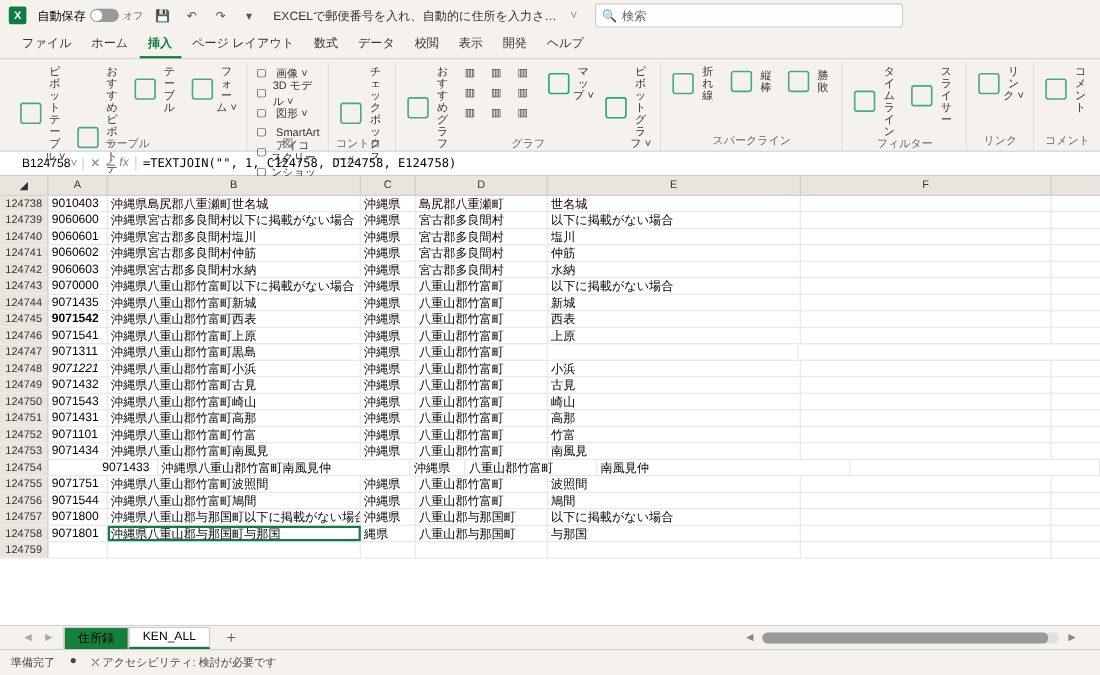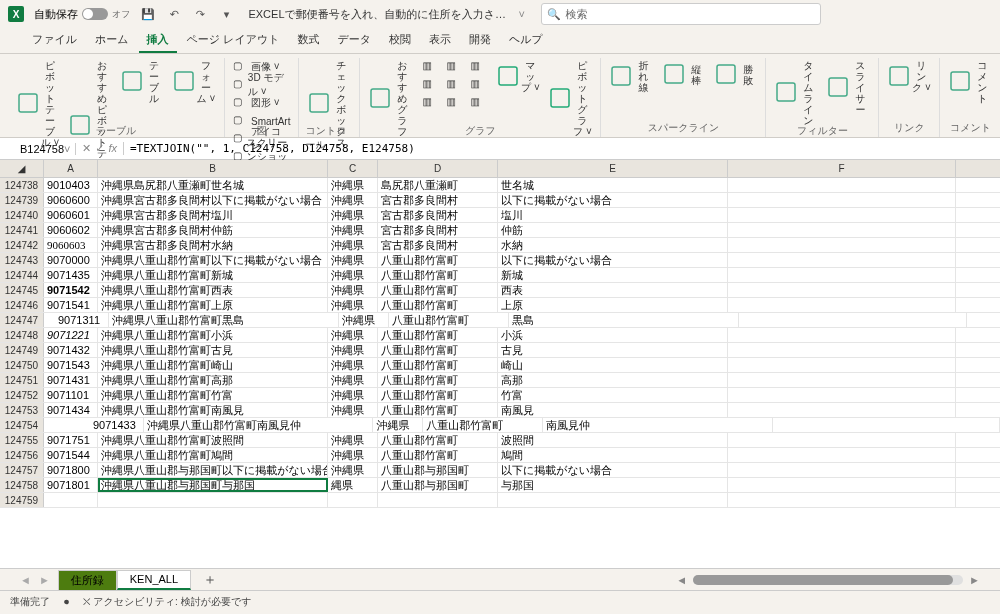--- a/index.html
+++ b/index.html
@@ -9,21 +9,21 @@
     .titlebar { display: flex; align-items: center; height: 28px; padding: 0 8px; gap: 10px; }
     .titlebar .app-icon { width: 16px; height: 16px; background: #107c41; border-radius: 2px; display:flex; align-items:center; justify-content:center; color:#fff; font-weight:bold; font-size:10px;}
     .titlebar .autosave { display: flex; align-items: center; gap: 4px; }
     .toggle { width: 26px; height: 12px; background: #999; border-radius: 6px; position: relative; }
     .toggle::after { content:""; width:10px; height:10px; background:#fff; border-radius:50%; position:absolute; left:1px; top:1px;}
     .qat-icon { width: 16px; height: 16px; display:inline-flex; align-items:center; justify-content:center; color:#555;}
     .doc-title { color:#333; font-size:11px; margin-left:4px; white-space:nowrap; overflow:hidden; text-overflow:ellipsis; max-width:260px;}
     .search-box { margin-left:6px; width:280px; height:22px; background:#fff; border:1px solid #ccc; border-radius:3px; display:flex; align-items:center; padding:0 6px; gap:4px; color:#666;}
 
     
-    .tabs { display:flex; gap:2px; padding:0 24px; height:26px; border-bottom:1px solid #d0cdc8;}
+    .tabs { display:flex; gap:2px; padding:0 12px; height:26px; border-bottom:1px solid #d0cdc8;}
     .tab { padding:4px 8px; font-size:11px; color:#333; cursor:pointer; border-bottom:2px solid transparent;}
     .tab.active { border-bottom:2px solid #107c41; color:#107c41; font-weight:600;}
 
     
     .ribbon { display:flex; height:84px; border-bottom:1px solid #d0cdc8; padding:4px 8px 0 8px; gap:0; background:#f5f2ed;}
     .group { display:flex; flex-direction:column; align-items:center; border-right:1px solid #ddd; padding:0 6px;}
     .group-content { display:flex; align-items:flex-start; gap:4px; height:64px;}
     .group-label { font-size:10px; color:#666; padding:2px 0;}
     .big-btn { display:flex; flex-direction:row; align-items:center; justify-content:flex-start; width:48px; padding:2px; cursor:pointer;}
     .big-btn .icon { width:28px; height:28px; margin-bottom:2px; display:flex; align-items:center; justify-content:center;}
@@ -52,21 +52,21 @@
     .col-C { width:50px;}
     .col-D { width:120px;}
     .col-E { width:230px;}
     .col-F { width:228px;}
     .selected-cell { outline:2px solid #107c41; outline-offset:-2px;}
 
     
     .sheettabs { display:flex; align-items:center; height:22px; background:#f5f2ed; border-top:1px solid #ccc; padding:0 20px; gap:2px;}
     .sheettab { padding:2px 12px; font-size:11px; background:#fff; border:1px solid #ccc; border-bottom:none; cursor:pointer;}
     .sheettab.active { background:#fff; border-bottom:2px solid #107c41;}
-    .sheettab.inactive { background:#4d7c0f;}
+    .sheettab.inactive { background:#15803d;}
     .scroll-right { margin-left:auto; display:flex; align-items:center; gap:6px;}
     .hscroll { width:270px; height:10px; background:#e0e0e0; border-radius:5px; position:relative;}
     .hscroll::after { content:""; position:absolute; left:0; top:0; width:260px; height:10px; background:#999; border-radius:5px;}
 
     
     .statusbar { display:flex; align-items:center; height:22px; background:#f5f2ed; border-top:1px solid #ccc; padding:0 10px; font-size:10px; color:#444; gap:14px;}
   </style>
 </head>
 <body>
 
@@ -381,21 +381,21 @@
         <div class="rowhead">124741</div>
         <div class="cell col-A" style="text-align: right;">9060602</div>
         <div class="cell col-B">沖縄県宮古郡多良間村仲筋</div>
         <div class="cell col-C">沖縄県</div>
         <div class="cell col-D">宮古郡多良間村</div>
         <div class="cell col-E">仲筋</div>
         <div class="cell col-F"></div>
       </div>
       <div class="row">
         <div class="rowhead">124742</div>
-        <div class="cell col-A" style=" font-family: Liberation Serif, serif;">9060603</div>
+        <div class="cell col-A" style="">9060603</div>
         <div class="cell col-B">沖縄県宮古郡多良間村水納</div>
         <div class="cell col-C">沖縄県</div>
         <div class="cell col-D">宮古郡多良間村</div>
         <div class="cell col-E">水納</div>
         <div class="cell col-F"></div>
       </div>
       <div class="row">
         <div class="rowhead">124743</div>
         <div class="cell col-A" style="text-align: right;">9070000</div>
         <div class="cell col-B">沖縄県八重山郡竹富町以下に掲載がない場合</div>
@@ -426,25 +426,24 @@
         <div class="rowhead">124746</div>
         <div class="cell col-A" style="text-align: right;">9071541</div>
         <div class="cell col-B">沖縄県八重山郡竹富町上原</div>
         <div class="cell col-C">沖縄県</div>
         <div class="cell col-D">八重山郡竹富町</div>
         <div class="cell col-E">上原</div>
         <div class="cell col-F"></div>
       </div>
       <div class="row">
         <div class="rowhead">124747</div>
-        <div class="cell col-A" style="text-align: right; margin-left: 11px;">9071311</div>
+        <div class="cell col-A" style="text-align: right;">9071311</div>
         <div class="cell col-B">沖縄県八重山郡竹富町黒島</div>
         <div class="cell col-C">沖縄県</div>
         <div class="cell col-D">八重山郡竹富町</div>
-        <div class="cell col-E">黒島</div>
         <div class="cell col-F"></div>
       </div>
       <div class="row">
         <div class="rowhead">124748</div>
         <div class="cell col-A" style="text-align: right; font-style: italic;">9071221</div>
         <div class="cell col-B">沖縄県八重山郡竹富町小浜</div>
         <div class="cell col-C">沖縄県</div>
         <div class="cell col-D">八重山郡竹富町</div>
         <div class="cell col-E">小浜</div>
         <div class="cell col-F"></div>

